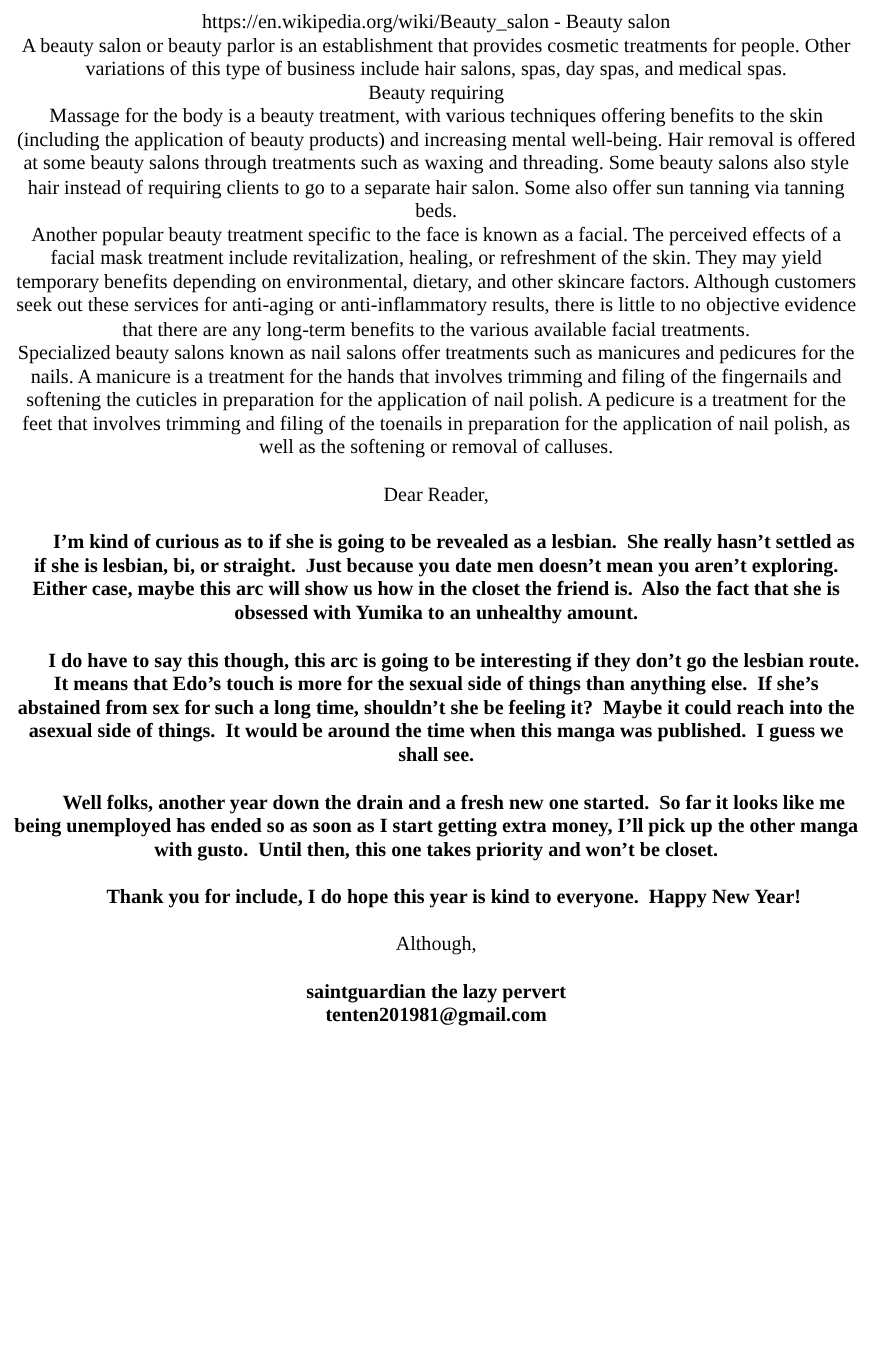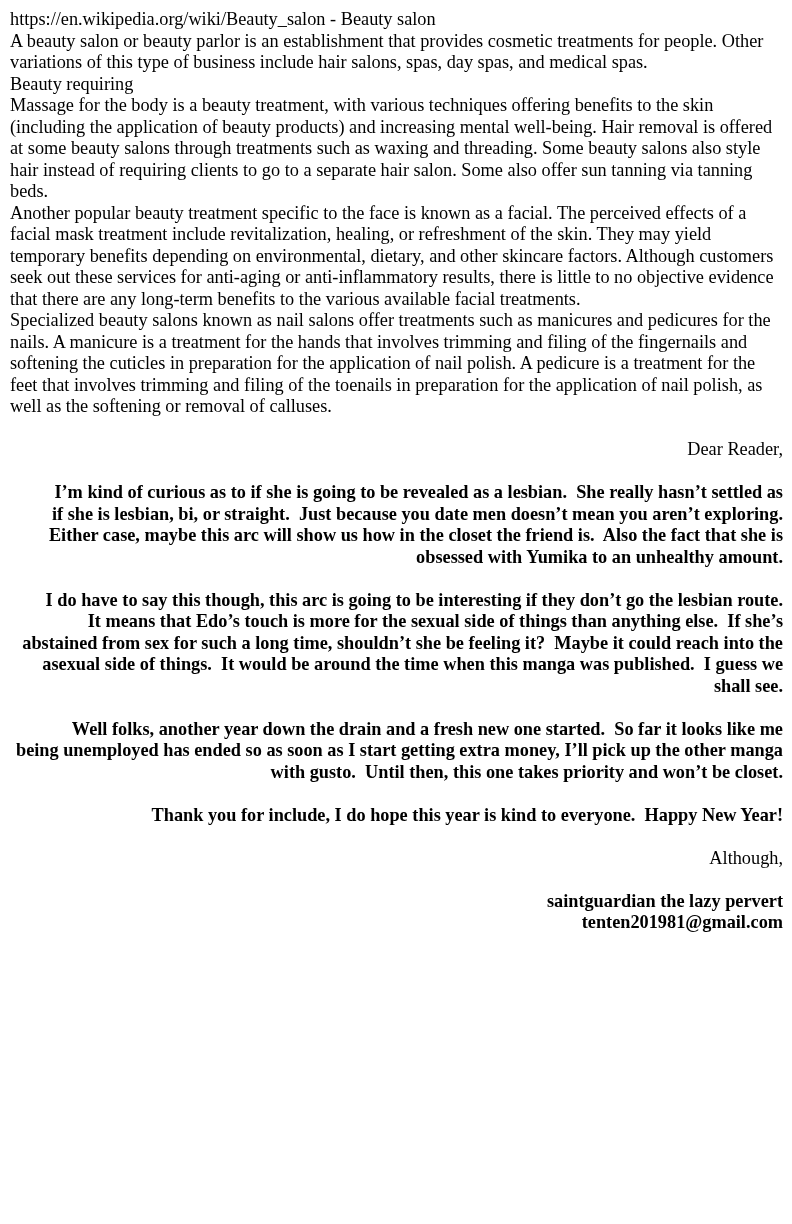--- a/index.html
+++ b/index.html
@@ -16,27 +16,27 @@
   }
   .page {
     box-sizing: border-box;
     width: 792px;
     height: 1224px;
     padding: 9px 9px 0 10px;
     font-size: 18.3px;
     line-height: 21.5px;
   }
   .wiki-block {
-    text-align: left;
+    text-align: center;
   }
   .wiki-block div {
     margin: 0;
   }
   .letter {
-    text-align: right;
+    text-align: center;
   }
   .salutation {
     margin-top: 21.5px;
   }
   .letter-para {
     margin: 21.5px 0 0 0;
     text-indent: 32px;
     white-space: pre-wrap;
     font-weight: bold;
   }

